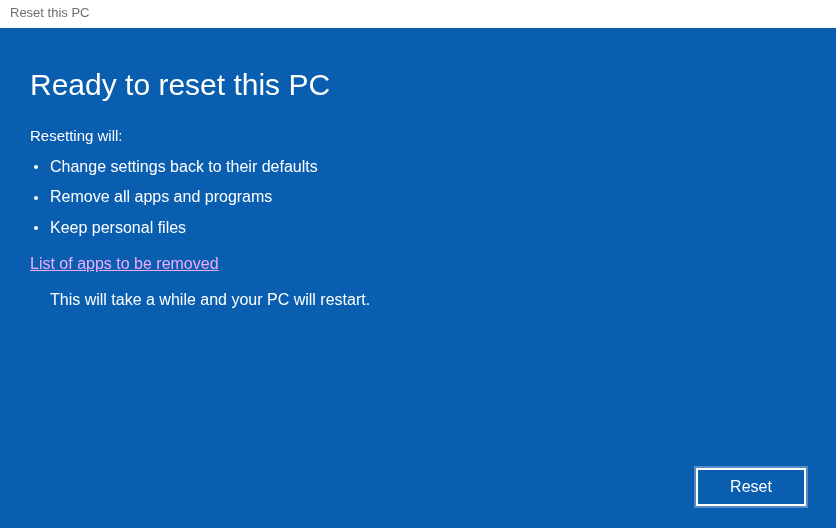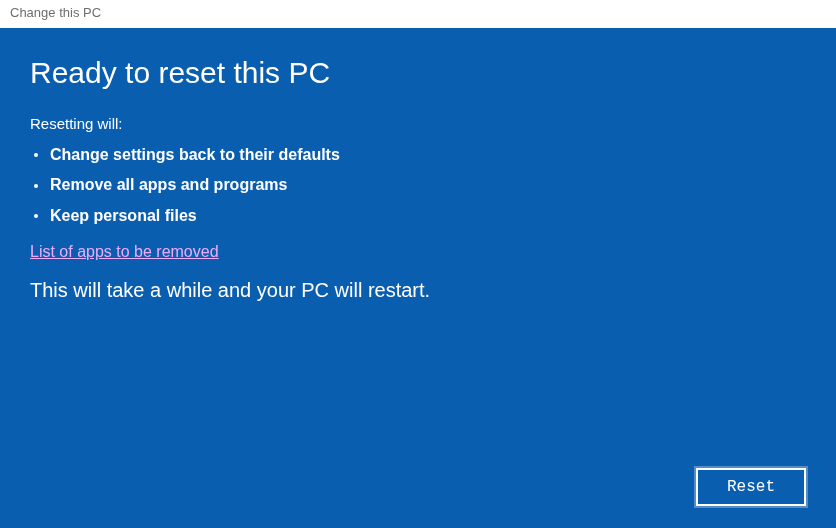--- a/index.html
+++ b/index.html
@@ -18,38 +18,37 @@
       padding: 5px 10px;
       font-size: 13px;
       color: #6e6e6e;
       background: #fff;
       height: 28px;
     }
     .main-panel {
       background: #0a5eb0;
       width: 100%;
       height: 500px;
-      padding: 28px 30px 20px 30px;
+      padding: 40px 30px 20px 30px;
       color: #fff;
       position: relative;
     }
     .heading {
       font-size: 30px;
       font-weight: 300;
       margin-bottom: 25px;
     }
     .intro {
       font-size: 15px;
       font-weight: 400;
       margin-bottom: 8px;
     }
     .bullet-list {
       list-style: none;
       margin-bottom: 10px;
-      font-weight: bold;
     }
     .bullet-list li {
       font-size: 16px;
       line-height: 1.9;
       display: flex;
       align-items: center;
     }
     .bullet-dot {
       display: inline-block;
       width: 4px;
@@ -62,49 +61,49 @@
     .link {
       font-size: 16px;
       color: #f0abfc;
       text-decoration: underline;
       cursor: pointer;
       display: inline-block;
       margin-top: 2px;
       margin-bottom: 18px;
     }
     .note {
-      font-size: 20px;
+      font-size: 16px;
+      margin-left: 20px;
     }
     .button-row {
       position: absolute;
       bottom: 22px;
       right: 30px;
       display: flex;
       gap: 22px;
-      font-family: Liberation Mono, monospace;
     }
     .btn {
       min-width: 110px;
       height: 38px;
       background: transparent;
       border: 2px solid #fff;
       color: #fff;
       font-size: 16px;
       font-family: inherit;
       cursor: pointer;
       padding: 0 24px;
     }
     .btn-primary {
       box-shadow: 0 0 0 2px rgba(255,255,255,0.3);
     }
   </style>
 </head>
 <body>
 
-<div class="window-title">Change this PC</div>
+<div class="window-title">Reset this PC</div>
 
 <div class="main-panel">
   <h1 class="heading">Ready to reset this PC</h1>
 
   <div class="intro">Resetting will:</div>
 
   <ul class="bullet-list">
     <li>
       <span class="bullet-dot"></span>
       <span>Change settings back to their defaults</span>

